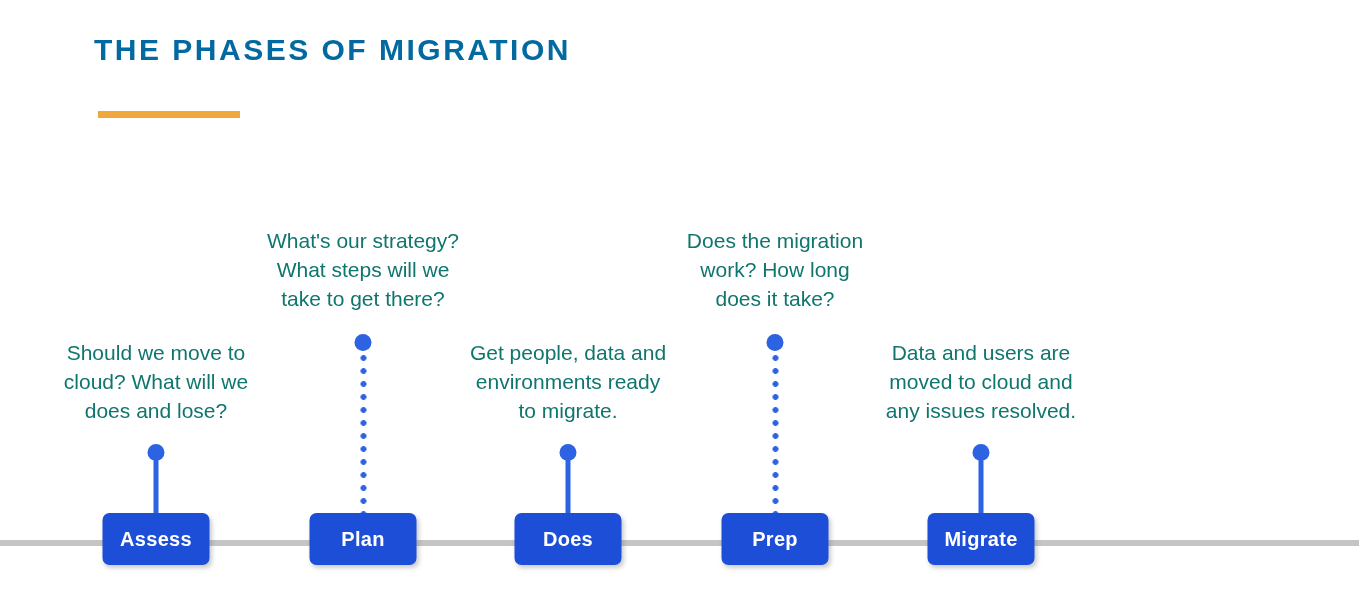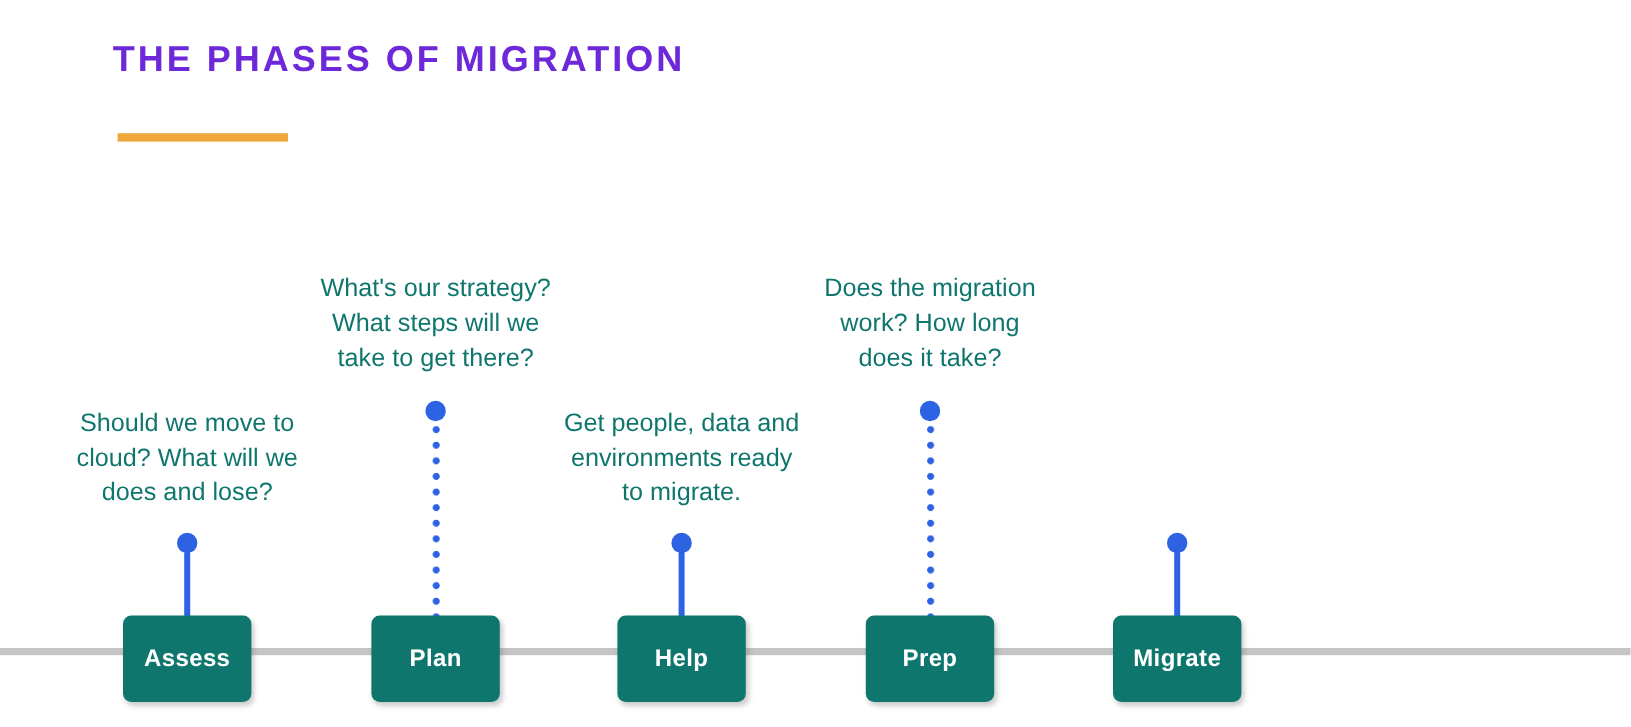--- a/index.html
+++ b/index.html
@@ -17,21 +17,21 @@
   }
 
   
   .title {
     position: absolute;
     left: 94px;
     top: 33px;
     font-size: 30px;
     font-weight: bold;
     letter-spacing: 2.5px;
-    color: #6d28d9;
+    color: #0369a1;
     white-space: nowrap;
   }
   .title-underline {
     position: absolute;
     left: 98px;
     top: 111px;
     width: 142px;
     height: 7px;
     background: #f0a73c;
   }
@@ -107,22 +107,22 @@
     background-size: 6px 13px;
     background-repeat: repeat-y;
   }
 
   .box {
     position: absolute;
     top: 513px;
     left: 50%;
     transform: translateX(-50%);
     width: 107px;
-    height: 72px;
-    background: #0f766e;
+    height: 52px;
+    background: #1d4ed8;
     border-radius: 7px;
     display: flex;
     align-items: center;
     justify-content: center;
     z-index: 3;
     box-shadow: 2px 3px 4px rgba(110,110,110,0.35);
   }
   .box .label {
     color: #ffffff;
     font-size: 20px;
@@ -168,38 +168,41 @@
 
   <div class="phase c2 low">
     <div class="desc">Get people, data and
 environments ready
 to migrate.</div>
     <div class="connector solid">
       <span class="dot"></span>
       <span class="line"></span>
     </div>
     <div class="box">
-      <span class="label">Help</span>
+      <span class="label">Does</span>
     </div>
   </div>
 
   <div class="phase c3 high">
     <div class="desc">Does the migration
 work? How long
 does it take?</div>
     <div class="connector dotted">
       <span class="dot"></span>
       <span class="line"></span>
     </div>
     <div class="box">
       <span class="label">Prep</span>
     </div>
   </div>
 
   <div class="phase c4 low">
+    <div class="desc">Data and users are
+moved to cloud and
+any issues resolved.</div>
     <div class="connector solid">
       <span class="dot"></span>
       <span class="line"></span>
     </div>
     <div class="box">
       <span class="label">Migrate</span>
     </div>
   </div>
 
 

